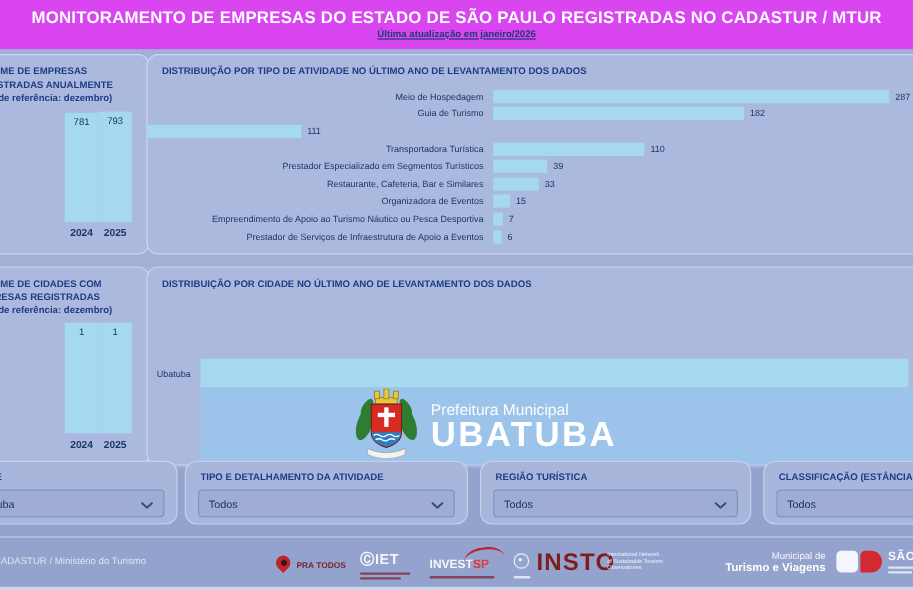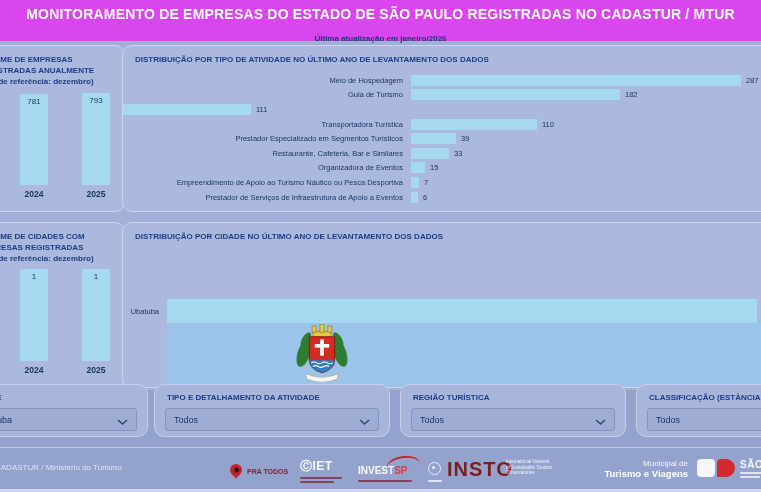--- a/index.html
+++ b/index.html
@@ -1,30 +1,30 @@
 <!DOCTYPE html>
 <html><head>
 <meta charset="utf-8">
 <style>
   html,body{margin:0;padding:0;background:#a2b0d7;}
   #page{position:relative;width:761px;height:492px;overflow:hidden;
         font-family:"Liberation Sans",sans-serif;background:#a2b0d7;}
   
   #hdr{position:absolute;left:0;top:0;width:761px;height:41px;background:#d946ef;text-align:center;}
   #hdr .t{padding-top:6px;font-size:14px;font-weight:bold;color:#fbfcff;letter-spacing:.2px;}
-  #hdr .s{margin-top:12px;font-size:8px;font-weight:bold;color:#1d3a74;}
+  #hdr .s{margin-top:2px;font-size:8px;font-weight:bold;color:#1d3a74;text-decoration:underline;}
   
   #zone-bottom{position:absolute;left:0;top:390px;width:761px;height:102px;background:#94a3ce;}
   
   .panel{position:absolute;background:#abb9de;border:1.5px solid #cbd5ee;border-radius:10px;box-sizing:border-box;}
   .ptitle{font-size:8px;font-weight:bold;color:#1e3c85;line-height:11px;}
   .left-title{position:absolute;left:12px;top:8px;width:132px;white-space:pre-line;}
   .rtitle{position:absolute;left:12px;top:8px;width:600px;}
   
-  .ybars{position:absolute;right:14px;bottom:12px;display:flex;align-items:center;gap:34px;}
+  .ybars{position:absolute;right:14px;bottom:12px;display:flex;align-items:center;}
   .ycol{display:flex;flex-direction:column;align-items:center;}
   .ybar{width:28px;background:#a4d9ef;}
   .yval{font-size:8px;color:#17335f;text-align:center;padding-top:3px;}
   .yyear{font-size:8.5px;font-weight:600;color:#17335f;margin-top:4px;}
   
   #activity-rows{position:absolute;left:0;top:27px;right:0;}
   .arow{display:flex;align-items:center;height:14.6px;}
   .alabel{width:280px;padding-right:8px;text-align:right;font-size:7.5px;color:#17335f;flex:none;}
   .abar{height:11px;background:#a4d9ef;flex:none;}
   .aval{margin-left:5px;font-size:7.5px;color:#17335f;}
@@ -194,20 +194,24 @@
           </g>
           <path d="M16 14 h28 v26 q0 10 -14 14 q-14 -4 -14 -14 z" fill="#d42b23" stroke="#7c1a14" stroke-width="1"></path>
           <rect x="28" y="17" width="4" height="18" fill="#ffffff"></rect>
           <rect x="22" y="22" width="16" height="4" fill="#ffffff"></rect>
           <path d="M16.5 40 h27 v0.5 q0 9.5 -13.5 13 q-13.5 -3.5 -13.5 -13 z" fill="#2d7fc2"></path>
           <path d="M18 43 q3 -2 6 0 t6 0 t6 0 t6 0" stroke="#ffffff" stroke-width="1.2" fill="none"></path>
           <path d="M20 47 q3 -2 6 0 t6 0 t6 0" stroke="#ffffff" stroke-width="1.2" fill="none"></path>
           <path d="M12 55 q18 8 36 0 l-1 6 q-17 7 -34 0 z" fill="#f3f3ef" stroke="#9a9a94" stroke-width="0.6"></path>
         </svg>
       </span>
+      <div id="brand-text">
+        <div class="l1">Prefeitura Municipal</div>
+        <div class="l2">UBATUBA</div>
+      </div>
     </div>
   </div>
 
   <div id="zone-bottom"></div>
 
   <div class="fbox" style="left:-42px;width:190px;">
     <div class="flabel">CIDADE</div>
     <div class="fselect">
       <span class="fval">Ubatuba</span>
       <span>

